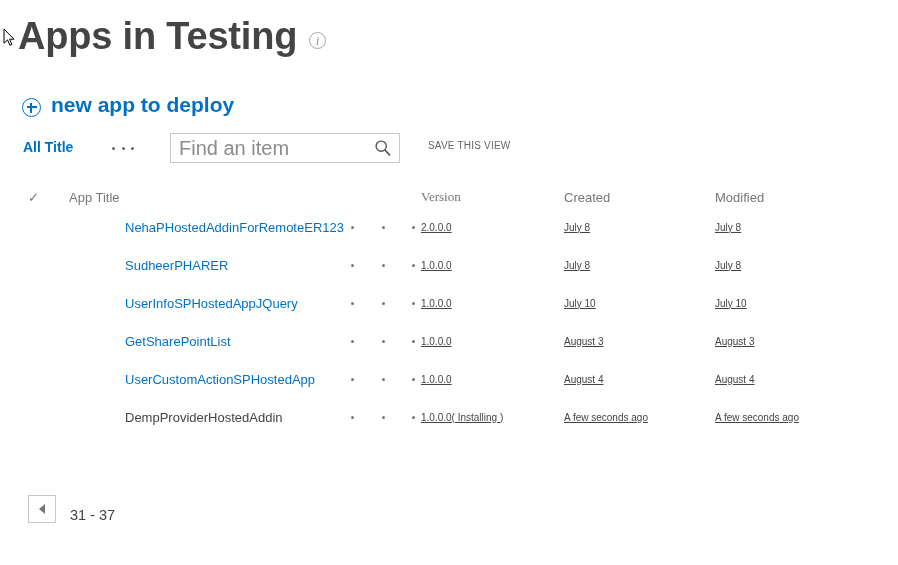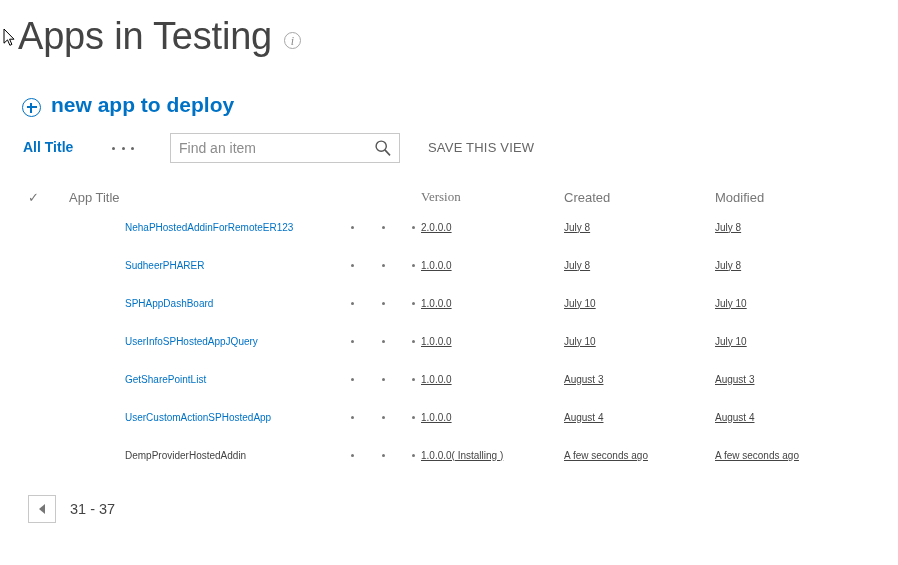--- a/index.html
+++ b/index.html
@@ -21,21 +21,21 @@
   #page-title-row {
     position: absolute;
     left: 18px;
     top: 12px;
     height: 48px;
     display: flex;
     align-items: center;
   }
   #page-title {
     font-size: 38px;
-    font-weight: 400;
+    font-weight: 700;
     color: #444444;
     letter-spacing: -0.2px;
     line-height: 46px;
     white-space: nowrap;
   }
   #info-icon {
     margin-left: 12px;
     width: 17px;
     height: 17px;
     border: 1px solid #a6a6a6;
@@ -143,38 +143,38 @@
   #search-input {
     position: absolute;
     left: 8px;
     top: 0;
     width: 185px;
     height: 28px;
     border: none;
     outline: none;
     background: transparent;
     font-family: "Liberation Sans", sans-serif;
-    font-size: 14px;
+    font-size: 20px;
     color: #be185d;
     padding: 0;
   }
   #search-input::placeholder { color: #8c8c8c; opacity: 1; }
   #search-icon {
     position: absolute;
     right: 7px;
     top: 5px;
     width: 18px;
     height: 18px;
     cursor: pointer;
   }
   #save-this-view {
     position: absolute;
     left: 428px;
     top: 7px;
-    font-size: 13px;
+    font-size: 10px;
     color: #666666;
     letter-spacing: 0.2px;
     cursor: pointer;
     white-space: nowrap;
   }
 
   
   #list-table {
     position: absolute;
     left: 0;
@@ -207,21 +207,21 @@
     color: #9a9a9a;
     font-size: 14px;
   }
   .th-title   { padding-left: 13px !important; }
   .th-version { padding-left: 6px !important; font-family: Liberation Serif, serif; }
   .th-created { padding-left: 0 !important; }
   .th-modified{ padding-left: 0 !important; }
 
   .cell-title {
     padding-left: 69px !important;
-    font-size: 10px;
+    font-size: 13px;
   }
   .cell-title a {
     color: #0072c6;
     text-decoration: none;
     cursor: pointer;
   }
   .cell-title.plain { color: #444444; }
 
   .cell-menu { padding-left: 4px !important; }
   .row-ellipsis {
@@ -238,21 +238,21 @@
     text-decoration: underline;
   }
   .cell-version  { padding-left: 6px !important; }
 
   
   #pagination {
     position: absolute;
     left: 28px;
     top: 495px;
     display: flex;
-    align-items: center;
+    align-items: flex-end;
   }
   #prev-page-button {
     width: 28px;
     height: 28px;
     border: 1px solid #c8c8c8;
     background: #ffffff;
     box-sizing: border-box;
     display: flex;
     align-items: center;
     justify-content: center;
@@ -358,32 +358,20 @@
               <i></i>
               <i></i>
               <i></i>
             </span></span></td>
         <td class="cell-version">1.0.0.0</td>
         <td class="cell-created">July 8</td>
         <td class="cell-modified">July 8</td>
       </tr>
       <tr>
         <td></td>
-        <td class="cell-title"><a>SPHAppDashBoard</a></td>
-        <td class="cell-menu"><span class="row-ellipsis"><span class="dots">
-              <i></i>
-              <i></i>
-              <i></i>
-            </span></span></td>
-        <td class="cell-version">1.0.0.0</td>
-        <td class="cell-created">July 10</td>
-        <td class="cell-modified">July 10</td>
-      </tr>
-      <tr>
-        <td></td>
         <td class="cell-title"><a>UserInfoSPHostedAppJQuery</a></td>
         <td class="cell-menu"><span class="row-ellipsis"><span class="dots">
               <i></i>
               <i></i>
               <i></i>
             </span></span></td>
         <td class="cell-version">1.0.0.0</td>
         <td class="cell-created">July 10</td>
         <td class="cell-modified">July 10</td>
       </tr>

